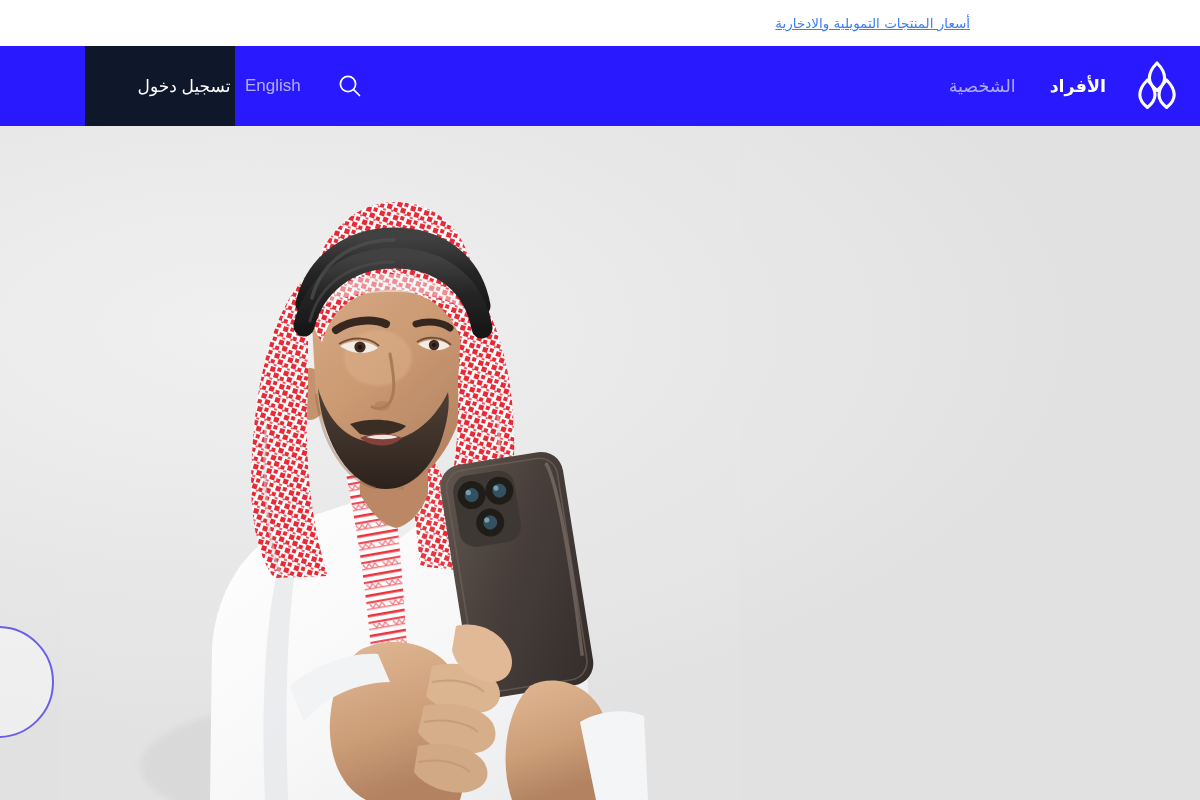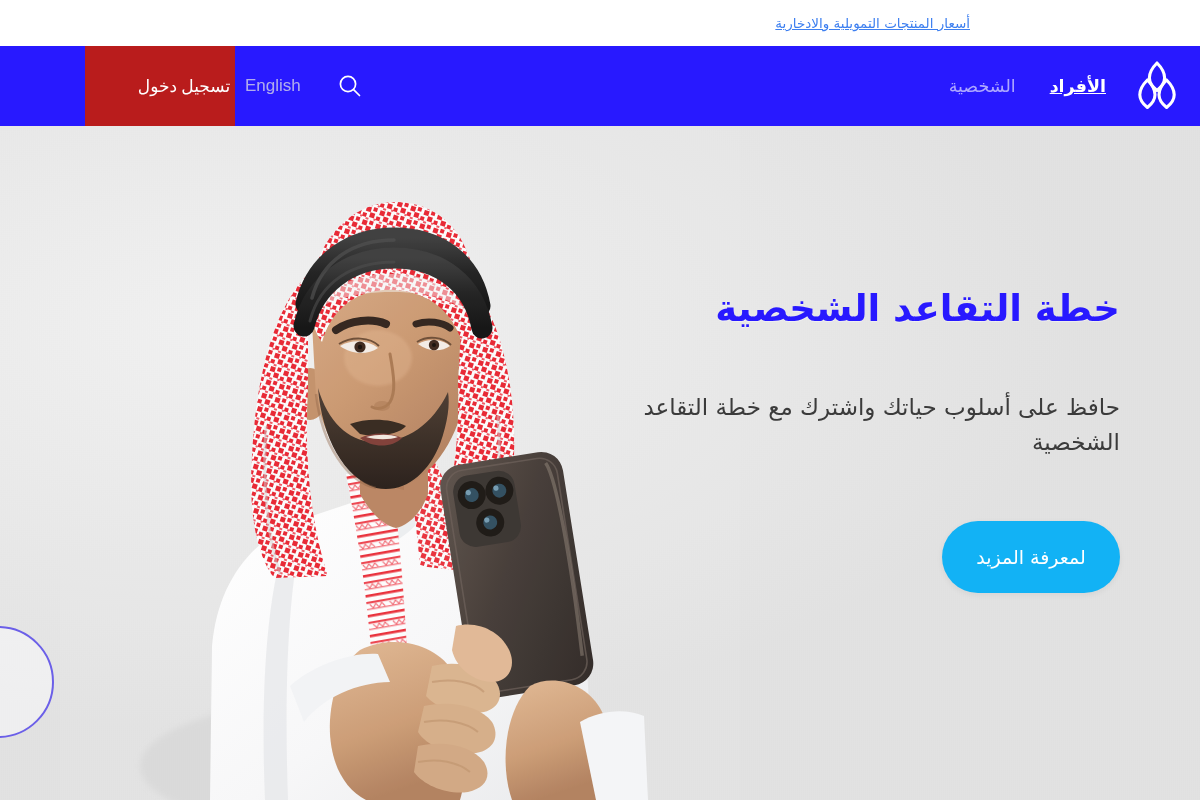--- a/index.html
+++ b/index.html
@@ -33,39 +33,39 @@
   }
   .nav-logo svg { display:block; }
   .nav-links {
     display:flex; align-items:center; gap:34px; height:80px;
     margin-right:12px; flex:0 0 auto;
   }
   .nav-item {
     font-size:17.5px; color:#ffffff; cursor:pointer; white-space:nowrap;
     line-height:80px; opacity:.62; font-weight:400;
   }
-  .nav-item.active { opacity:1; font-weight:700;text-decoration:underline; }
+  .nav-item.active { opacity:1; font-weight:700; }
   .nav-spacer { flex:1 1 auto; }
   .nav-right {
     display:flex; align-items:center; height:80px; flex:0 0 auto;
   }
   .search-btn {
     width:54px; height:80px; display:flex; align-items:center;
     justify-content:center; cursor:pointer;
   }
   .lang-btn {
     font-size:17px; color:#e5e5e5; opacity:.72; cursor:pointer;
     padding:0 22px 0 10px; line-height:80px; direction:ltr;
     font-family:"Liberation Sans",sans-serif;
   }
   .login-btn {
-    width:150px; height:80px; background:#b91c1c; color:#ffffff;
+    width:150px; height:80px; background:#0f172a; color:#ffffff;
     font-size:17px; display:flex; align-items:center;
     justify-content:center; cursor:pointer; border:none;
-    font-family:Liberation Serif, serif;
+    font-family:Liberation Sans, sans-serif;
     padding-left:48px;
   }
   .nav-edge { width:85px; height:80px; background:#2819ff; }
 
   
   .hero {
     position:absolute; top:126px; left:0; width:1200px; height:674px;
     overflow:hidden;
     background:
       radial-gradient(ellipse 70% 60% at 20% 30%, #f1f1f1 0%, #e9e9e9 55%, #e2e2e2 100%),
@@ -343,22 +343,15 @@
 
           <path d="M230 560 C252 540 290 526 318 528 L330 556
                    C298 556 262 572 244 596 Z" fill="#f2f3f5"></path>
           <path d="M520 596 C540 584 566 582 584 590 L588 674 L536 674 Z" fill="#f4f5f7"></path>
         </g>
 
         <rect x="0" y="0" width="680" height="674" fill="#ffffff" opacity=".04"></rect>
       </svg>
     </div>
 
-    <div class="hero-copy">
-      <h1 class="hero-title">خطة التقاعد الشخصية</h1>
-      <p class="hero-sub">حافظ على أسلوب حياتك واشترك مع خطة التقاعد الشخصية</p>
-      <div class="cta-wrap">
-        <button class="cta-btn">لمعرفة المزيد</button>
-      </div>
-    </div>
 
   </section>
 </div>
 
 </body></html>

